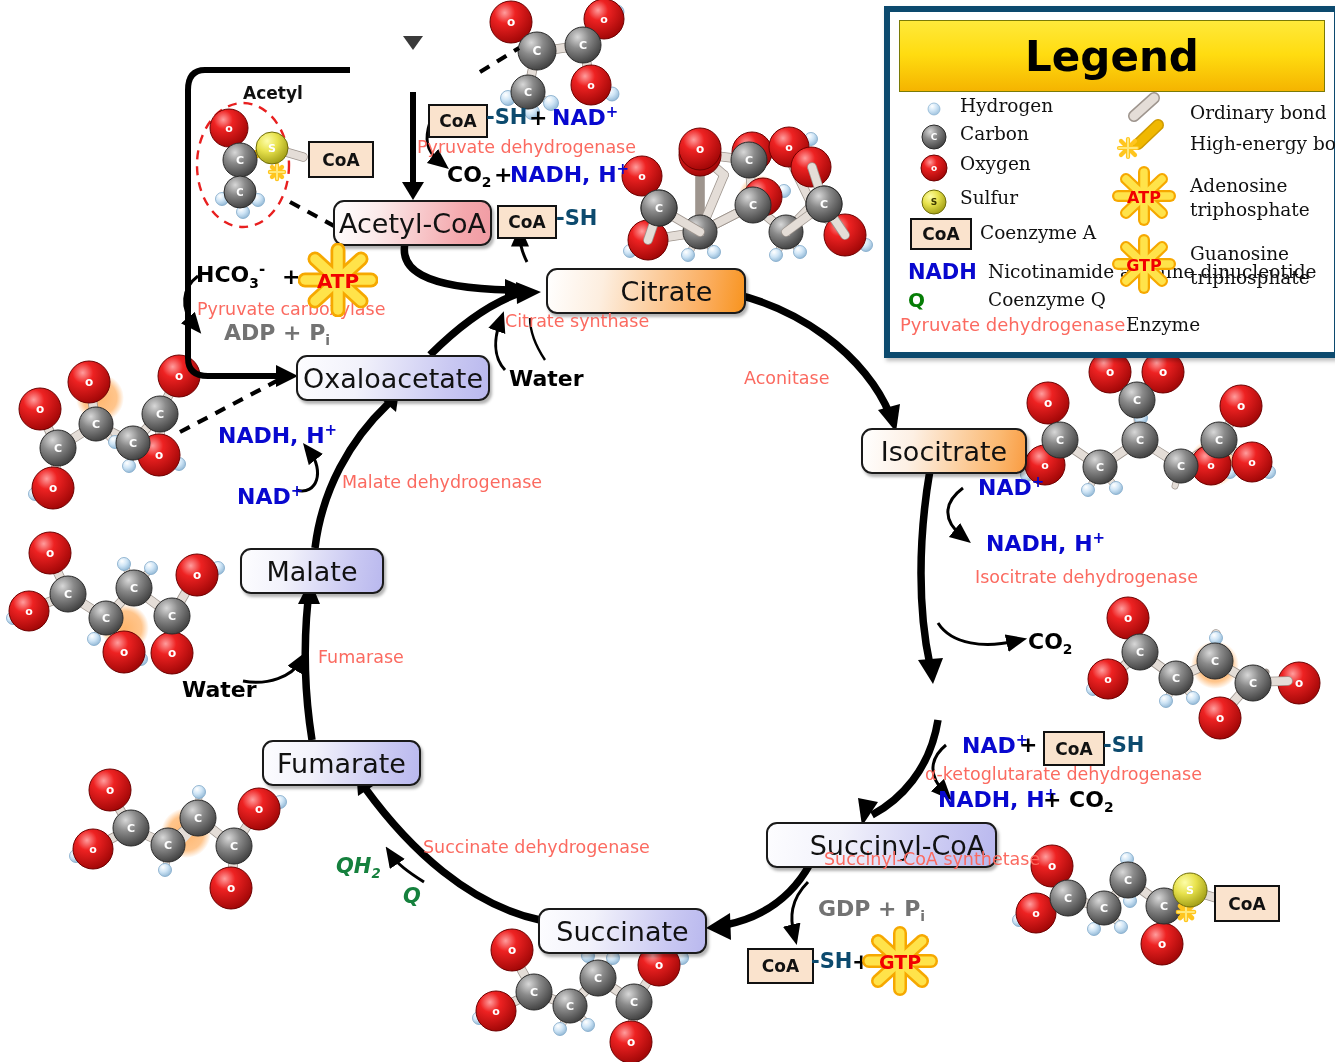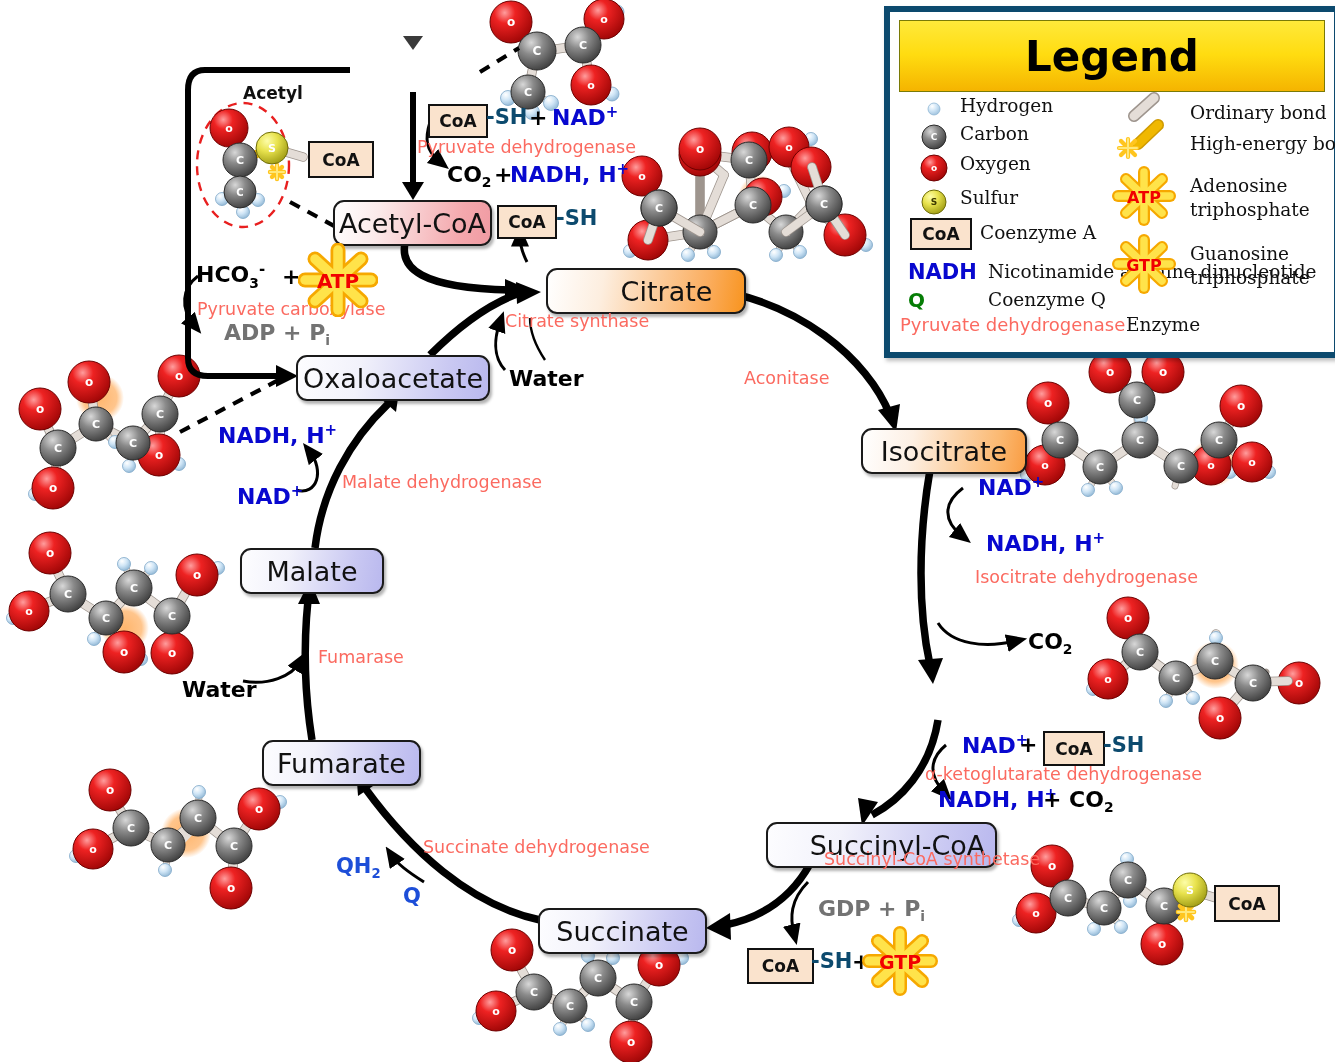--- a/index.html
+++ b/index.html
@@ -33,21 +33,21 @@
        font-weight:bold;font-size:17px;color:#111;z-index:7;
        font-family:"DejaVu Sans","Liberation Sans",sans-serif;}
 
   
   .txt{position:absolute;white-space:nowrap;z-index:8;line-height:1;}
   .enz{color:#fb6a60;font-size:17.5px;}
   .blue{color:#0808cf;font-weight:bold;font-size:22px;}
   .blk{color:#000;font-weight:bold;font-size:22px;}
   .red{color:#737373;font-weight:bold;font-size:22px;}
   .dred{color:#0c4a6e;font-weight:bold;font-size:21px;}
-  .grn{color:#1d4ed8;font-weight:bold;font-size:21px;}
+  .grn{color:#15803d;font-weight:bold;font-size:21px;font-style:italic;}
   .sm{font-size:.63em;vertical-align:sub;}
   .sp{font-size:.68em;vertical-align:super;}
   .acetyl-lbl{font-weight:bold;font-size:17px;color:#111;}
 
   
   .lay{position:absolute;left:0;top:0;width:1335px;height:1062px;}
   #arrows{z-index:3;}
   #mols{z-index:2;}
 
   

